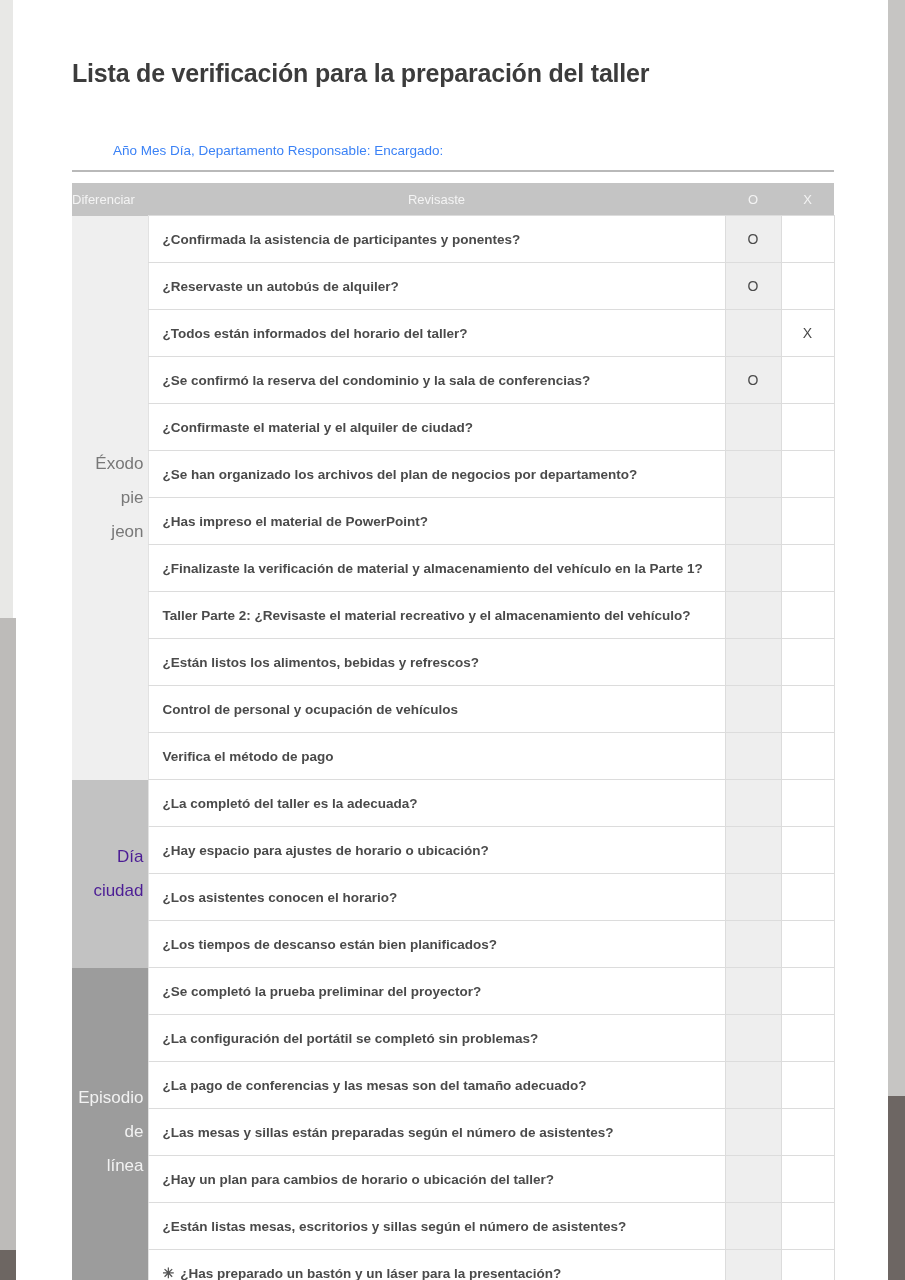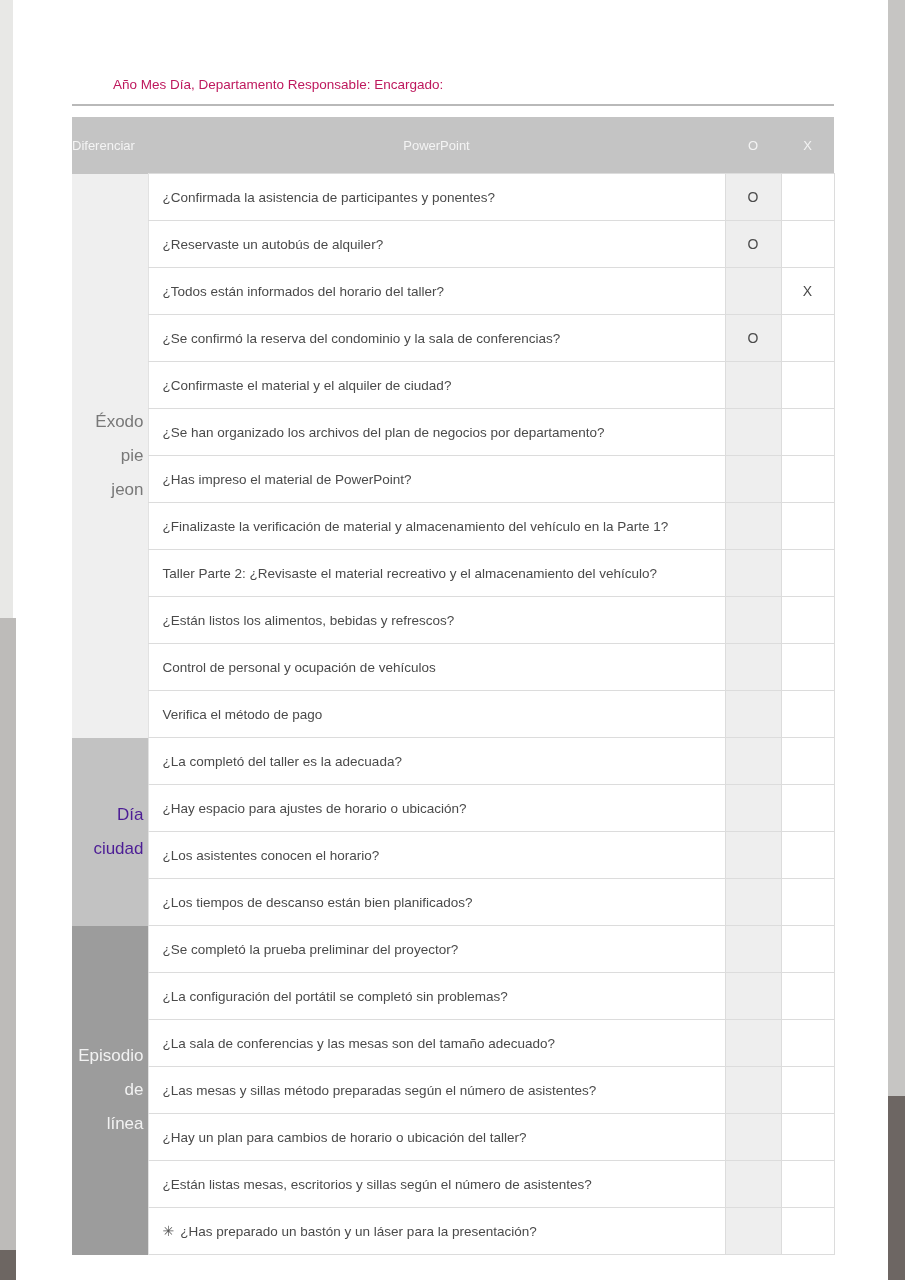--- a/index.html
+++ b/index.html
@@ -62,24 +62,24 @@
   }
   .doc-title {
     font-size: 25px;
     font-weight: bold;
     color: #3c3c3c;
     letter-spacing: -0.2px;
     margin-top: 58px;
     line-height: 1.2;
   }
   .meta-row {
-    margin-top: 77px;
+    margin-top: 55px;
     padding-left: 41px;
     font-size: 13.5px;
-    color: #be185d;
+    color: #3b82f6;
     line-height: 1.2;
   }
   .meta-rule {
     margin-top: 11px;
     height: 2px;
     background: #b9b9b9;
   }
 
   
   table.checklist {
@@ -91,21 +91,21 @@
   table.checklist col.c-diff  { width: 76px; }
   table.checklist col.c-cont  { width: 577px; }
   table.checklist col.c-o     { width: 56px; }
   table.checklist col.c-x     { width: 53px; }
 
   table.checklist thead th {
     background: #c4c4c4;
     color: #f4f4f4;
     font-weight: normal;
     font-size: 13px;
-    height: 56px;
+    height: 32px;
     padding: 0;
     border: none;
   }
   th.h-diff { text-align: left; padding-left: 7px; }
   th.h-cont { text-align: center; }
   th.h-o,
   th.h-x   { text-align: center; font-size: 14px; }
   th.h-o   { border-left: 2px solid #ffffff; }
   th.h-x   { border-left: 2px solid #ffffff; }
 
@@ -125,20 +125,21 @@
     padding: 0 4px 0 14px;
     font-size: 13.5px;
     color: #4a4a4a;
     background: #ffffff;
     border-top: 1px solid #dcdcdc;
     border-bottom: 1px solid #dcdcdc;
     border-left: 1px solid #e2e2e2;
     border-right: 1px solid #dcdcdc;
     white-space: nowrap;
     overflow: hidden;
+    font-weight: bold;
   }
   td.content .star {
     display: inline-block;
     margin-right: 6px;
     font-size: 14px;
     color: #555;
   }
   td.mark-o,
   td.mark-x {
     height: 44px;
@@ -158,36 +159,37 @@
 
 <div class="band-left-top"></div>
 <div class="band-left-bottom"></div>
 <div class="band-left-foot"></div>
 <div class="band-right-top"></div>
 <div class="band-right-bottom"></div>
 
 <div class="page">
   <div class="doc">
 
+    <div class="doc-title">Lista de verificación para la preparación del taller</div>
 
     <div class="meta-row">Año Mes Día, Departamento Responsable: Encargado:</div>
 
     <div class="meta-rule"></div>
 
     <table class="checklist">
       <colgroup>
         <col class="c-diff">
           <col class="c-cont">
           <col class="c-o">
           <col class="c-x">
       </colgroup>
       <thead>
         <tr>
           <th class="h-diff">Diferenciar</th>
-          <th class="h-cont">PowerPoint</th>
+          <th class="h-cont">Revisaste</th>
           <th class="h-o">O</th>
           <th class="h-x">X</th>
         </tr>
       </thead>
       <tbody>
           <tr>
             <td class="grp grp-1" rowspan="12">Éxodo<br>pie<br>jeon</td>
             <td class="content">¿Confirmada la asistencia de participantes y ponentes?</td>
             <td class="mark-o">O</td>
             <td class="mark-x"></td>
@@ -273,26 +275,26 @@
             <td class="content">¿Se completó la prueba preliminar del proyector?</td>
             <td class="mark-o"></td>
             <td class="mark-x"></td>
           </tr>
           <tr>
             <td class="content">¿La configuración del portátil se completó sin problemas?</td>
             <td class="mark-o"></td>
             <td class="mark-x"></td>
           </tr>
           <tr>
-            <td class="content">¿La sala de conferencias y las mesas son del tamaño adecuado?</td>
-            <td class="mark-o"></td>
-            <td class="mark-x"></td>
-          </tr>
-          <tr>
-            <td class="content">¿Las mesas y sillas método preparadas según el número de asistentes?</td>
+            <td class="content">¿La pago de conferencias y las mesas son del tamaño adecuado?</td>
+            <td class="mark-o"></td>
+            <td class="mark-x"></td>
+          </tr>
+          <tr>
+            <td class="content">¿Las mesas y sillas están preparadas según el número de asistentes?</td>
             <td class="mark-o"></td>
             <td class="mark-x"></td>
           </tr>
           <tr>
             <td class="content">¿Hay un plan para cambios de horario o ubicación del taller?</td>
             <td class="mark-o"></td>
             <td class="mark-x"></td>
           </tr>
           <tr>
             <td class="content">¿Están listas mesas, escritorios y sillas según el número de asistentes?</td>

